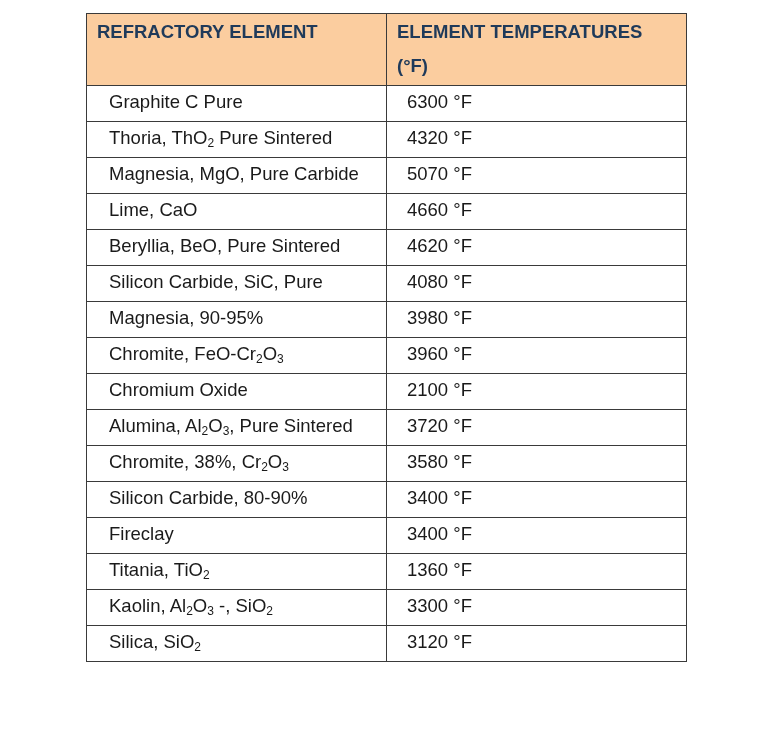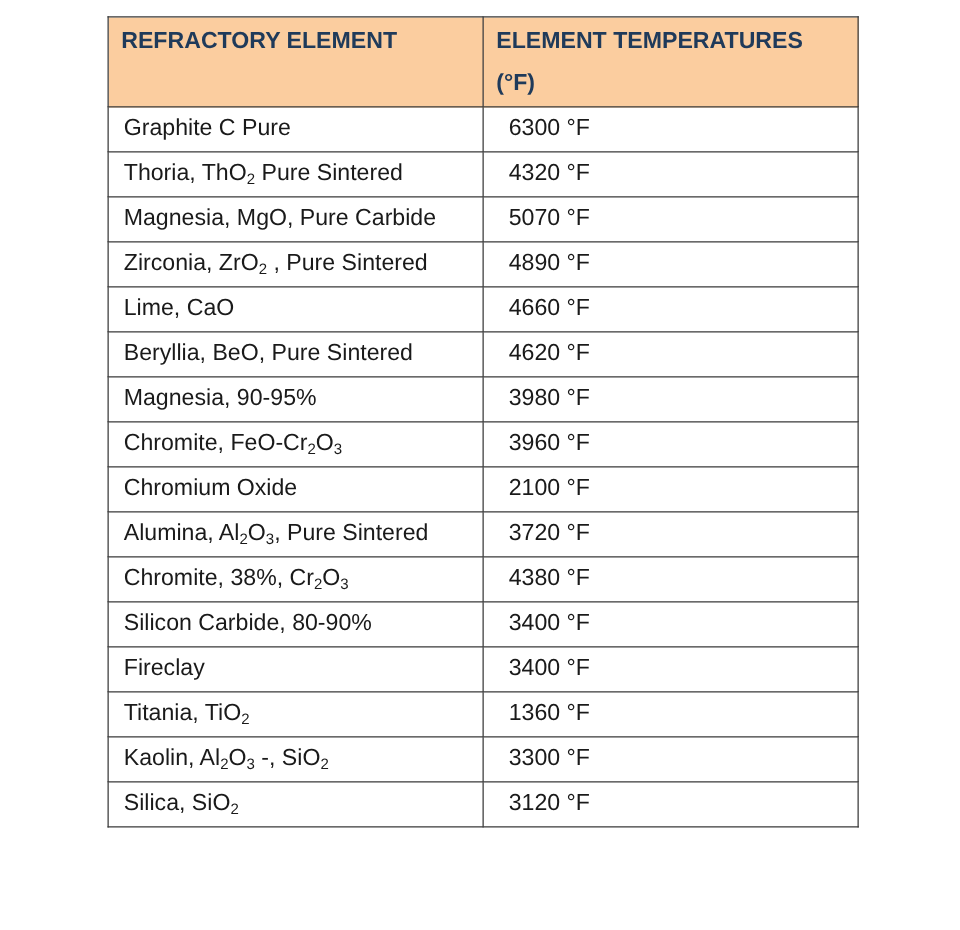--- a/index.html
+++ b/index.html
@@ -2,21 +2,21 @@
 <html><head>
 <meta charset="utf-8">
 <style>
   html, body { margin:0; padding:0; background:#ffffff; }
   body { width:768px; height:744px; position:relative; overflow:hidden; font-family:"Liberation Sans", sans-serif; }
   table.refr { position:absolute; left:86px; top:13px; width:600px; border-collapse:collapse; table-layout:fixed; }
   table.refr col.c1 { width:300px; }
   table.refr col.c2 { width:300px; }
   table.refr th, table.refr td { border:1px solid #3a3a3a; padding:0 10px; text-align:left; vertical-align:top; }
   table.refr th { background:#fbcd9f; color:#1f3a5a; font-weight:bold; font-size:18.5px; line-height:34px; height:70px; padding-top:1px;margin-left:12px; }
-  table.refr td { color:#1a1a1a; font-size:18.5px; height:35px; line-height:31px; padding-left:12px; white-space:nowrap; }
+  table.refr td { color:#1a1a1a; font-size:18.5px; height:35px; line-height:31px; padding-left:22px; white-space:nowrap; }
   table.refr td.val { padding-left:20px; }
   sub { font-size:12px; vertical-align:-3px; line-height:0; }
 </style>
 </head>
 <body>
 
 <table class="refr">
   <colgroup>
       <col class="c1">
       <col class="c2">
@@ -34,50 +34,50 @@
       </tr>
       <tr>
         <td><span>Thoria, ThO<sub>2</sub> Pure Sintered</span></td>
         <td class="val">4320 °F</td>
       </tr>
       <tr>
         <td><span>Magnesia, MgO, Pure Carbide</span></td>
         <td class="val">5070 °F</td>
       </tr>
       <tr>
-        <td><span>Zirconia, ZrO<sub>2</sub> , Pure Sintered</span></td>
-        <td class="val">4890 °F</td>
-      </tr>
-      <tr>
         <td><span>Lime, CaO</span></td>
         <td class="val">4660 °F</td>
       </tr>
       <tr>
         <td><span>Beryllia, BeO, Pure Sintered</span></td>
         <td class="val">4620 °F</td>
+      </tr>
+      <tr>
+        <td><span>Silicon Carbide, SiC, Pure</span></td>
+        <td class="val">4080 °F</td>
       </tr>
       <tr>
         <td><span>Magnesia, 90-95%</span></td>
         <td class="val">3980 °F</td>
       </tr>
       <tr>
         <td><span>Chromite, FeO-Cr<sub>2</sub>O<sub>3</sub></span></td>
         <td class="val">3960 °F</td>
       </tr>
       <tr>
         <td><span>Chromium Oxide</span></td>
         <td class="val">2100 °F</td>
       </tr>
       <tr>
         <td><span>Alumina, Al<sub>2</sub>O<sub>3</sub>, Pure Sintered</span></td>
         <td class="val">3720 °F</td>
       </tr>
       <tr>
         <td><span>Chromite, 38%, Cr<sub>2</sub>O<sub>3</sub></span></td>
-        <td class="val">4380 °F</td>
+        <td class="val">3580 °F</td>
       </tr>
       <tr>
         <td><span>Silicon Carbide, 80-90%</span></td>
         <td class="val">3400 °F</td>
       </tr>
       <tr>
         <td><span>Fireclay</span></td>
         <td class="val">3400 °F</td>
       </tr>
       <tr>

